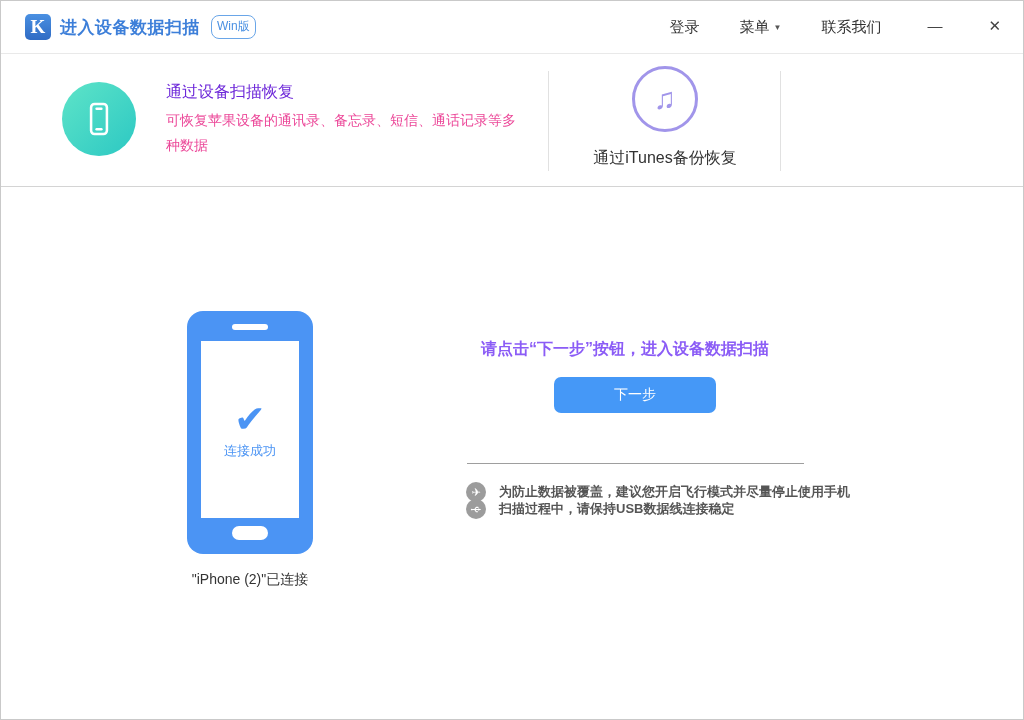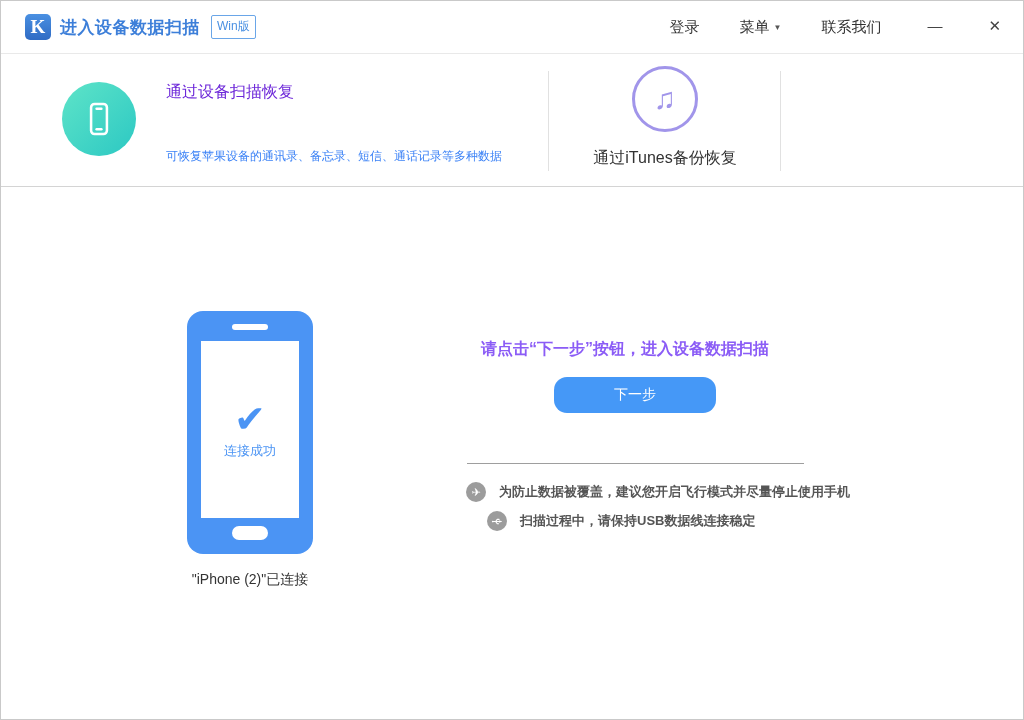--- a/index.html
+++ b/index.html
@@ -8,37 +8,37 @@
   .window { position:relative; width:1024px; height:720px; background:#fff; border:1px solid #c9c9c9; overflow:hidden; }
 
   
   .titlebar { position:absolute; top:0; left:0; right:0; height:53px; background:#fff;
               border-bottom:1px solid #e9e9e9; display:flex; align-items:center; padding:0 22px 0 24px; }
   .logo { width:26px; height:26px; border-radius:5px; flex:0 0 auto;
           background:linear-gradient(180deg,#4a90e2,#2f6bc4); color:#fff;
           font-family:"Liberation Serif","DejaVu Serif",serif; font-weight:bold; font-size:19px;
           display:flex; align-items:center; justify-content:center; }
   .app-title { color:#3d7fd9; font-size:17px; font-weight:bold; margin-left:9px; letter-spacing:.5px; }
-  .badge { margin-left:11px; color:#4a90e2; border:1px solid #6aa6e8; border-radius:2px;
+  .badge { margin-left:11px; color:#4a90e2; border:1px solid #6aa6e8; border-radius:8px;
            font-size:12px; padding:2px 5px 3px; }
   .titlebar-right { margin-left:auto; display:flex; color:#333; font-size:15px;gap:12px; }
   .tb-item { margin-left:28px; cursor:pointer; }
   .menu-arrow { display:inline-block; font-size:8px; color:#555; margin-left:4px; vertical-align:2px; }
   .win-btn { margin-left:34px; color:#444; font-size:15px; cursor:pointer; line-height:1; }
 
   
   .modebar { position:absolute; top:54px; left:0; right:0; height:132px; background:#fff;
              border-bottom:1px solid #d4d4d4; }
   .device-mode { position:absolute; left:0; top:0; width:547px; height:132px; cursor:pointer; }
   .device-circle { position:absolute; left:61px; top:27px; width:74px; height:74px; border-radius:50%;
                    background:linear-gradient(135deg,#5ee4c8,#2cc8c3);
                    display:flex; align-items:center; justify-content:center; }
   .device-title { position:absolute; left:165px; top:27px; font-size:16px; color:#6d28d9; }
-  .device-desc { position:absolute; left:165px; top:53px; width:358px; font-size:12px; color:#3b82f6;
-                 line-height:25px;margin-top:36px; }
+  .device-desc { position:absolute; left:165px; top:53px; width:358px; font-size:14px; color:#ec4899;
+                 line-height:25px; }
   .vdiv { position:absolute; top:16px; height:100px; width:1px; background:#e1e1e1; }
   .vdiv1 { left:547px; } .vdiv2 { left:779px; }
   .mode-block { position:absolute; top:11px; width:200px; text-align:center; cursor:pointer; }
   .mode-itunes { left:564px; } .mode-icloud { left:803px; }
   .ring { width:66px; height:66px; border-radius:50%; border:3px solid; margin:0 auto;
           display:flex; align-items:center; justify-content:center; }
   .ring-itunes { border-color:#a195ea; color:#a195ea; font-size:30px; line-height:1; }
   .ring-icloud { border-color:#4a90e2; }
   .mode-label { margin-top:16px; font-size:16px; color:#333; }
 
@@ -53,25 +53,25 @@
             display:flex; flex-direction:column; align-items:center; justify-content:center; }
   .check { color:#4b94f4; font-size:38px; line-height:1; }
   .connect-status { color:#4b94f4; font-size:13px; margin-top:4px; }
   .home-btn { position:absolute; bottom:14px; left:50%; transform:translateX(-50%);
               width:36px; height:14px; border-radius:8px; background:#fff; }
   .device-label { position:absolute; left:149px; top:383px; width:200px; text-align:center;
                   font-size:14px; color:#333; }
 
   .heading { position:absolute; left:480px; top:151px; font-size:16px; font-weight:bold; color:#8b5cf6; }
   .next-btn { position:absolute; left:553px; top:189px; width:162px; height:36px; border:none;
-              border-radius:13px; background:#4598f7; color:#fff; font-size:14px; cursor:pointer;
+              border-radius:7px; background:#4598f7; color:#fff; font-size:14px; cursor:pointer;
               font-family:inherit; }
   .tip-divider { position:absolute; left:466px; top:275px; width:337px; height:1px; background:#9e9e9e; }
   .tip-row { position:absolute; left:465px; display:flex; align-items:center; }
-  .tip1 { top:294px; } .tip2 { top:323px;margin-left:21px; }
+  .tip1 { top:294px; } .tip2 { top:311px; }
   .tip-icon { flex:0 0 auto; width:20px; height:20px; border-radius:50%; background:#9c9c9c;
               color:#fff; display:flex; align-items:center; justify-content:center; font-size:11px; }
   .tip-text { margin-left:13px; font-size:13px; color:#555; line-height:20px;font-weight:bold; }
 
   
   .statusbar { position:absolute; left:0; right:0; bottom:0; height:48px; background:#f7f7f7;
                border-top:1px solid #e2e2e2; display:flex; align-items:center;
                padding:0 20px; font-size:13px; color:#666; }
   .android { margin-left:auto; color:#555; }
   .android-link { color:#4a90e2; cursor:pointer; }

